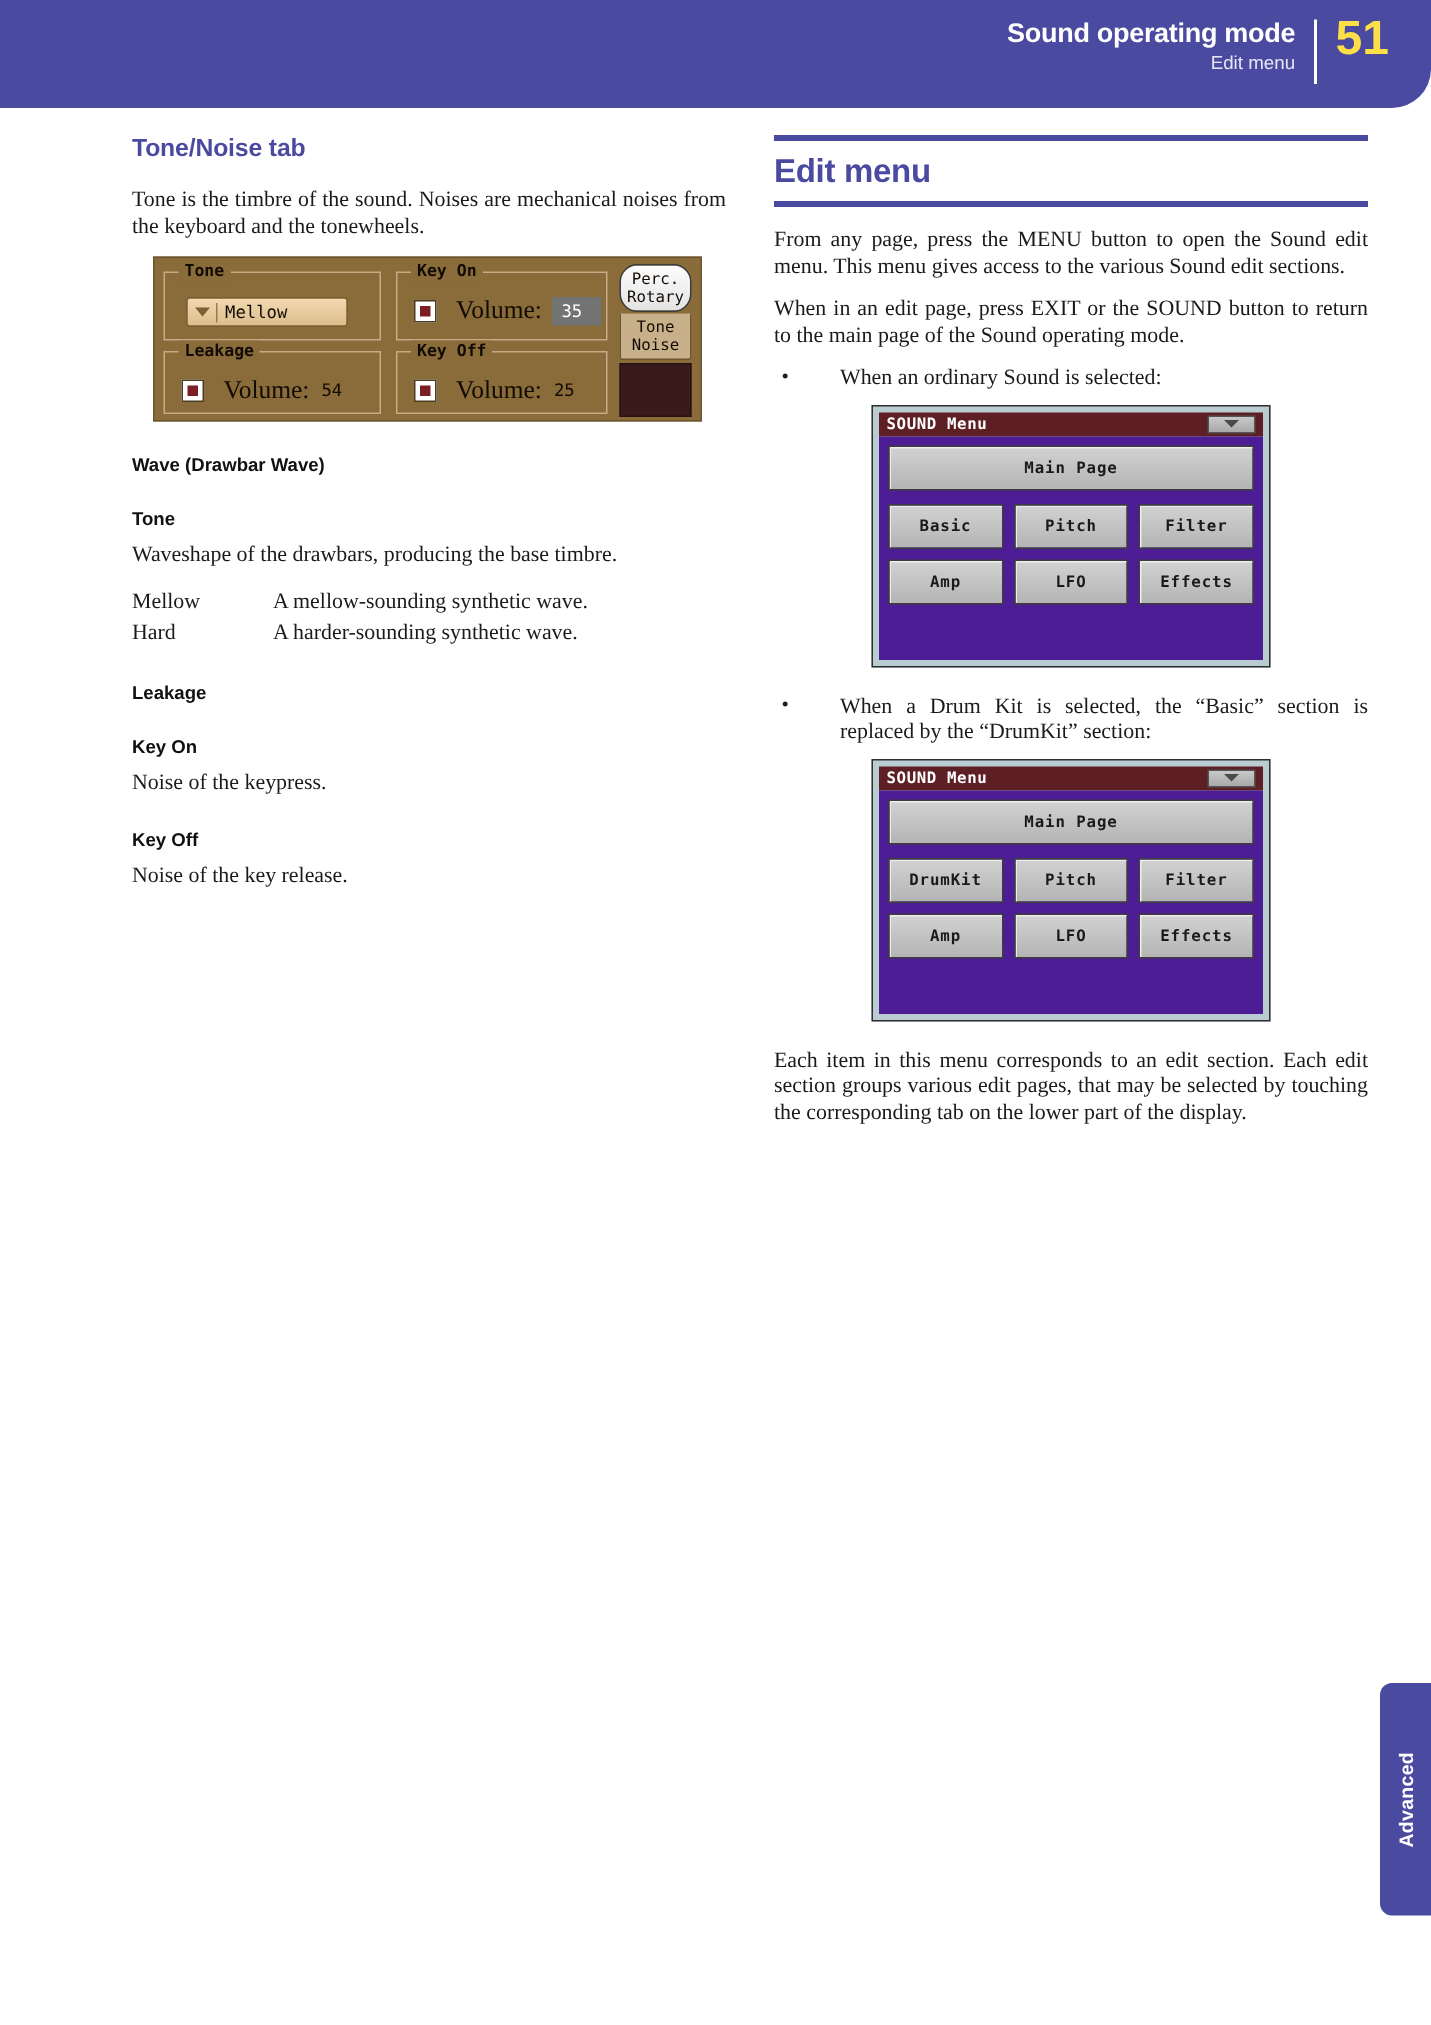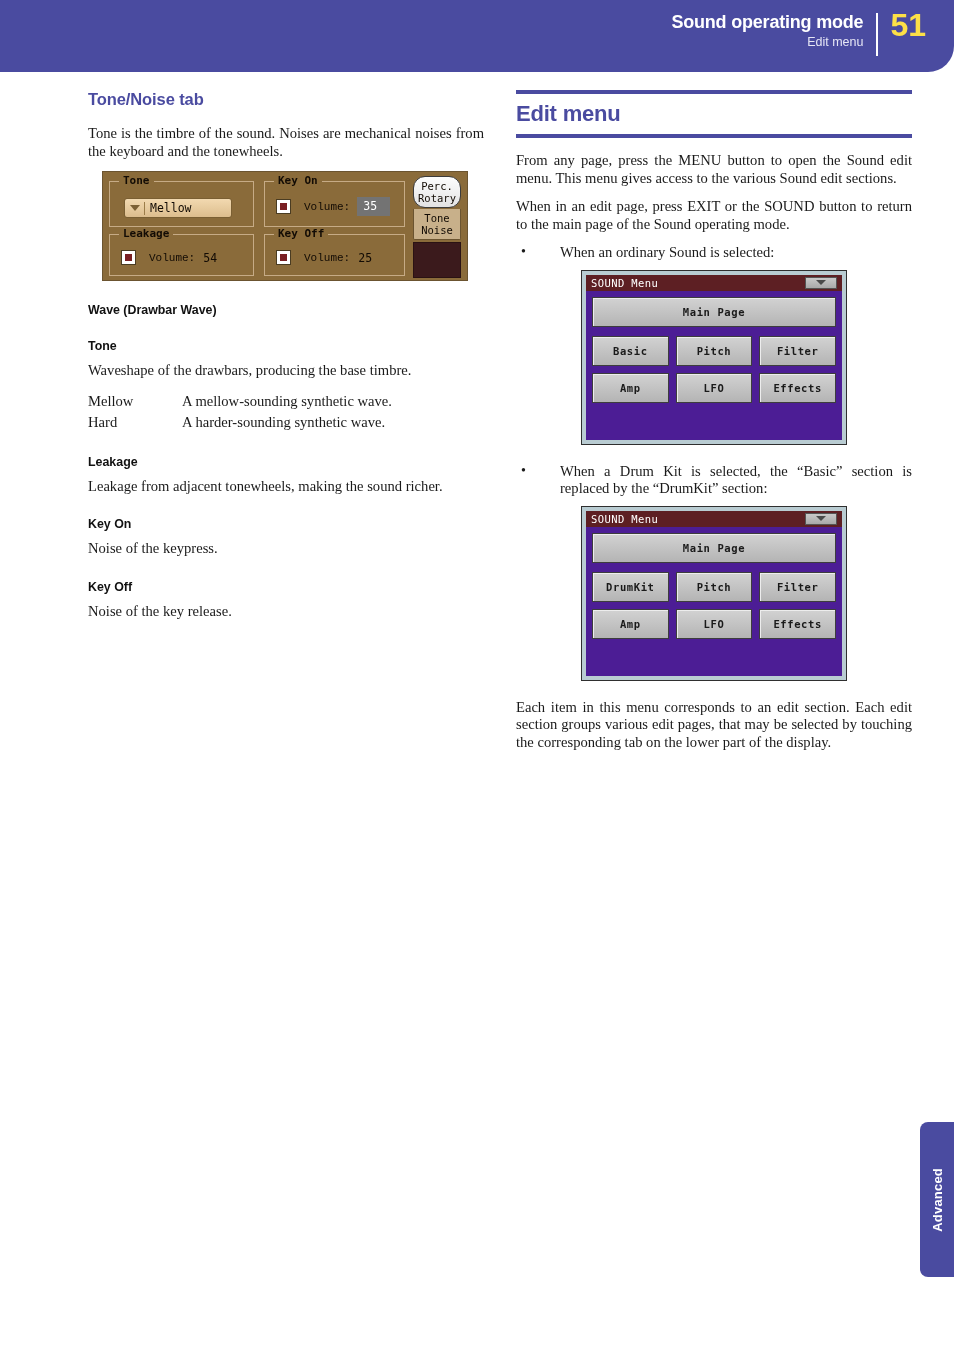--- a/index.html
+++ b/index.html
@@ -235,24 +235,24 @@
   }
   .row-ctl {
     position: absolute;
     left: 11px;
     top: 15px;
     right: 8px;
     display: flex;
     align-items: center;
   }
   .row-ctl .vol-label {
-    font-size: 11px;
+    font-size: 17px;
     color: #120b04;
     margin-left: 13px;
-    font-family: Liberation Mono, monospace;
+    font-family: Liberation Serif, serif;
   }
   .vol-val {
     font-size: 11.5px;
     color: #120b04;
     margin-left: 8px;
     font-family: "DejaVu Sans Mono", monospace;
   }
   .vol-val.hi {
     background: #737373;
     color: #ffffff;
@@ -305,21 +305,21 @@
     border: 1px solid #2f2f2f;
     box-sizing: border-box;
     padding: 4px;
     margin: 5px auto 0 auto;
     font-family: "DejaVu Sans Mono", monospace;
   }
   .sm-title {
     background: #5d1f23;
     color: #ffffff;
     font-size: 10.5px;
-    font-weight: normal;
+    font-weight: bold;
     padding: 2px 5px;
     display: flex;
     align-items: center;
     justify-content: space-between;
     letter-spacing: 0.4px;
   }
   .sm-drop {
     width: 32px;
     height: 12px;
     background: linear-gradient(#c8c8c8, #a9a9a9);
@@ -477,21 +477,20 @@
       <span class="defterm">Mellow</span>
       <span class="defdesc">A mellow-sounding synthetic wave.</span>
     </div>
     <div class="defrow">
       <span class="defterm">Hard</span>
       <span class="defdesc">A harder-sounding synthetic wave.</span>
     </div>
   </div>
 
   <h3 class="sub-head">Leakage</h3>
-  <p class="body nojust">Leakage from adjacent tonewheels, making the sound richer.</p>
 
   <h3 class="sub-head">Key On</h3>
   <p class="body nojust">Noise of the keypress.</p>
 
   <h3 class="sub-head">Key Off</h3>
   <p class="body nojust">Noise of the key release.</p>
 
 </div>
 
 <div class="col col-right">

